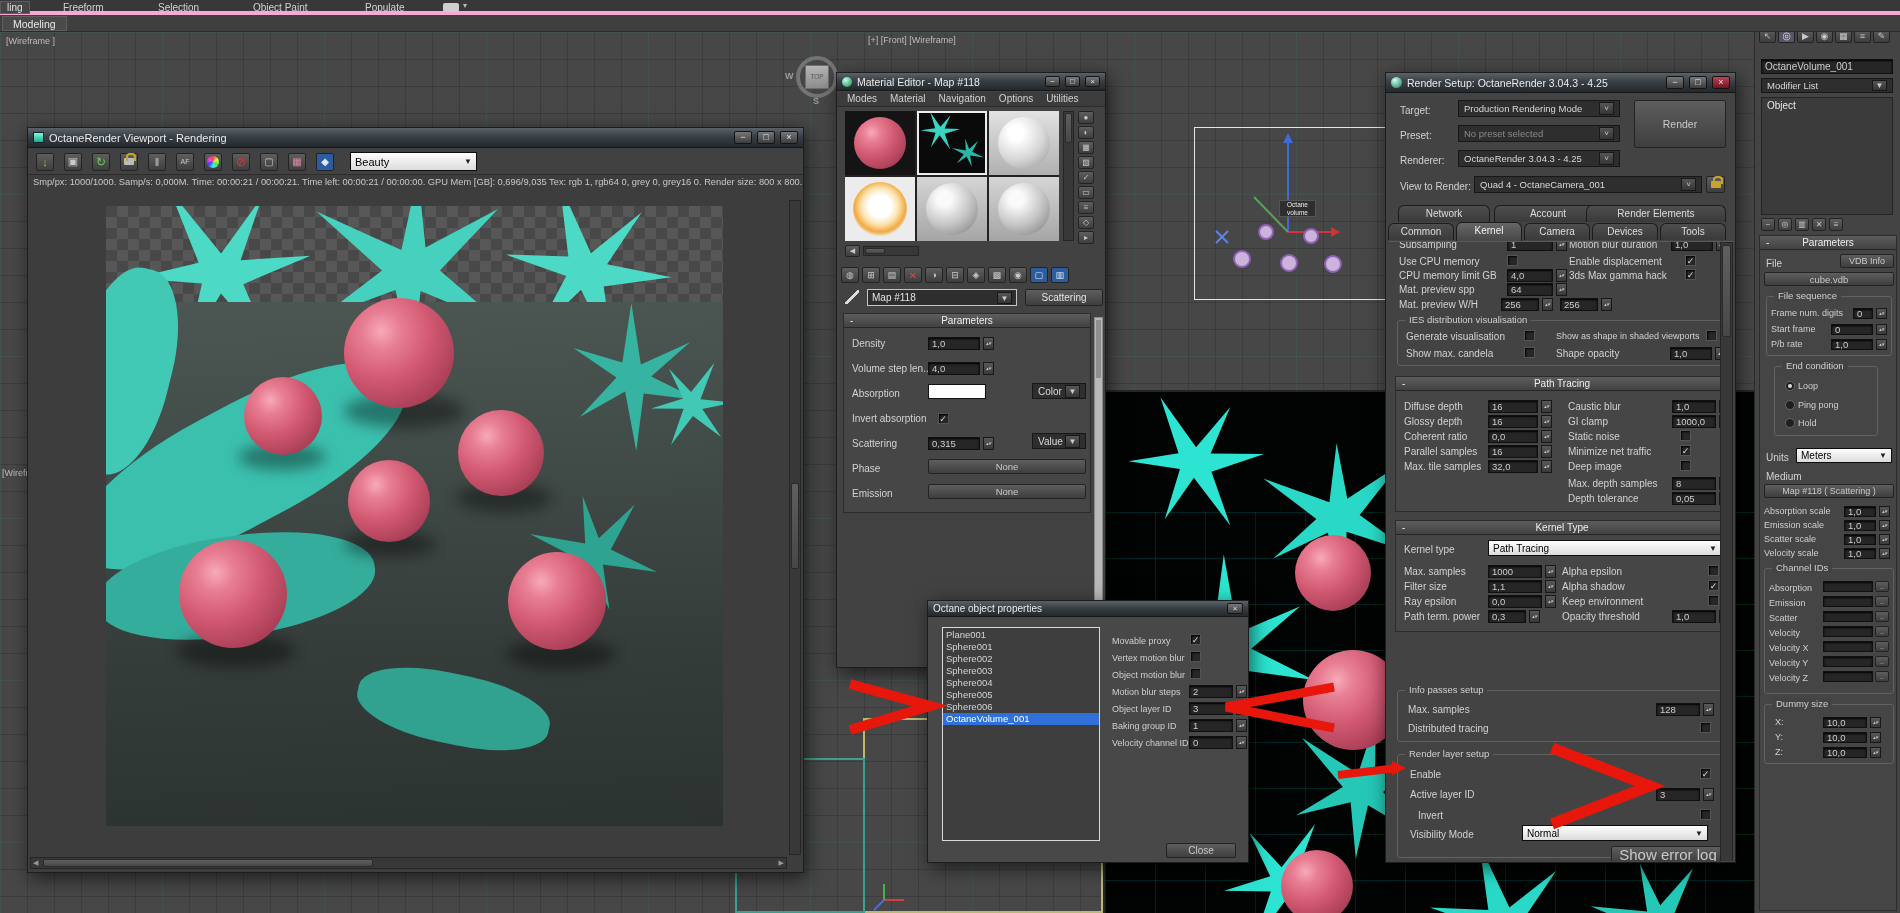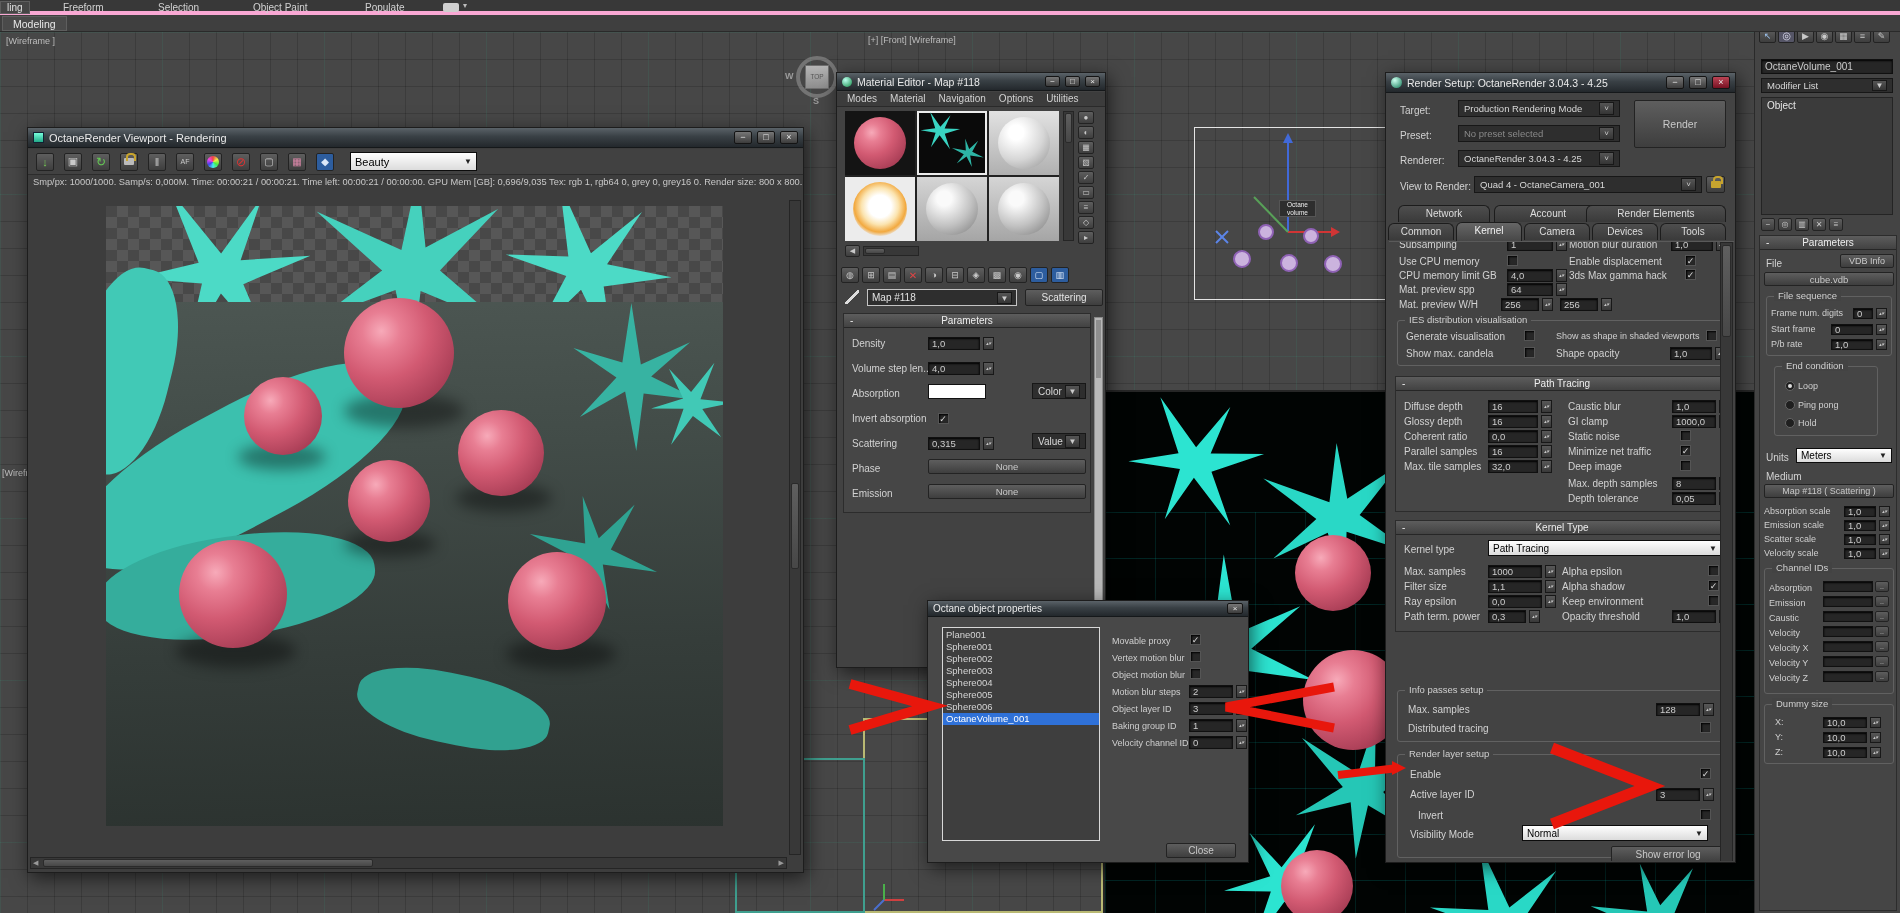--- a/index.html
+++ b/index.html
@@ -673,21 +673,21 @@
         </div>
       <span class="ck abs" style="left:302px;top:54px"></span>
       <div class="row" style="left:12px;top:72px">
           <span class="lb">Visibility Mode</span>
         </div>
       <div class="ddl" style="position:absolute;left:124px;top:70px;width:186px">
           <span>Normal</span>
           <span class="ar">▼</span>
         </div>
     </div>
-    <div class="ic" style="position:absolute;left:222px;top:604px;width:114px;height:17px;font-size:10px">Show error log</div>
+    <div class="ic" style="position:absolute;left:222px;top:604px;width:114px;height:17px;font-size:15px">Show error log</div>
     <div class="abs scrollv" style="right:1px;top:0;width:13px;height:620px">
         <div class="thumb abs" style="left:1px;top:2px;width:9px;height:92px"></div>
       </div>
   </div>
 </div>
 
 <div class="abs" style="left:1754px;top:25px;width:146px;height:888px;background:#444;border-left:1px solid #2a2a2a;z-index:14">
   <div class="abs" style="left:4px;top:3px;display:flex;gap:2px">
     <span class="ic" style="width:17px;height:15px;font-size:9px;color:#9cc2ee">↖</span>
     <span class="ic" style="width:17px;height:15px;font-size:10px;background:#556;color:#dde">◎</span>
@@ -804,21 +804,21 @@
           <span class="lbs">Absorption</span>
         </div>
       <div class="fl abs" style="left:58px;top:12px;width:50px;height:11px"></div>
         <span class="ic abs" style="left:110px;top:12px;width:14px;height:11px;font-size:7px">..</span>
       <div class="row" style="left:4px;top:27px">
           <span class="lbs">Emission</span>
         </div>
       <div class="fl abs" style="left:58px;top:27px;width:50px;height:11px"></div>
         <span class="ic abs" style="left:110px;top:27px;width:14px;height:11px;font-size:7px">..</span>
       <div class="row" style="left:4px;top:42px">
-          <span class="lbs">Caustic</span>
+          <span class="lbs">Scatter</span>
         </div>
       <div class="fl abs" style="left:58px;top:42px;width:50px;height:11px"></div>
         <span class="ic abs" style="left:110px;top:42px;width:14px;height:11px;font-size:7px">..</span>
       <div class="row" style="left:4px;top:57px">
           <span class="lbs">Velocity</span>
         </div>
       <div class="fl abs" style="left:58px;top:57px;width:50px;height:11px"></div>
         <span class="ic abs" style="left:110px;top:57px;width:14px;height:11px;font-size:7px">..</span>
       <div class="row" style="left:4px;top:72px">
           <span class="lbs">Velocity X</span>

